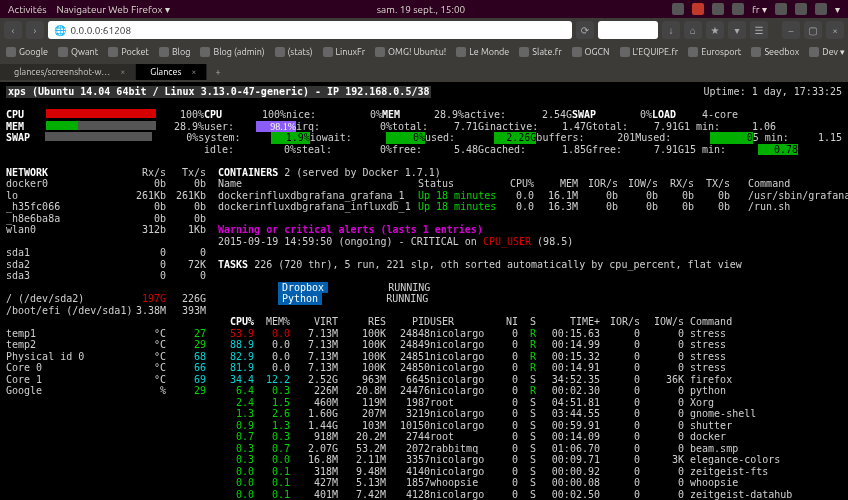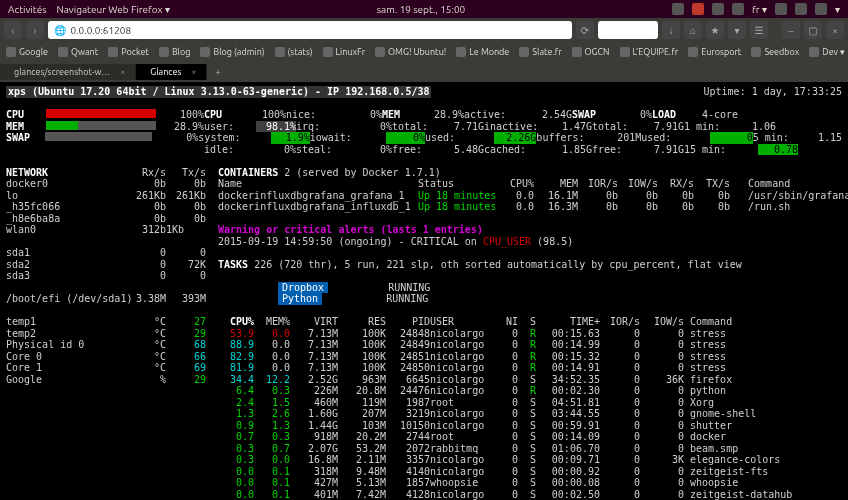--- a/index.html
+++ b/index.html
@@ -21,21 +21,21 @@
 .terminal { background: #000; color: #cfcfcf; padding: 4px 6px; line-height: 1.15; height: calc(500px - 82px); overflow: hidden; }
 .row { display: flex; white-space: pre; }
 .hl-header { background: #333; color: #fff; padding: 0 2px; }
 .cyan { color: #00d7d7; }
 .green { color: #00d700; }
 .magenta { color: #d700d7; }
 .red { color: #d70000; }
 .white { color: #fff; }
 .bold { font-weight: bold; }
 .bg-green { background: #00af00; color: #000; margin-left: 22px; }
-.bg-red { background: #404040; color: #fff; }
+.bg-red { background: #8b5cf6; color: #fff; font-family: Liberation Serif, serif; }
 .bg-blue { background: #005faf; color: #fff; }
 .bar { display: inline-block; height: 9px; background: #555; position: relative; vertical-align: middle; }
 .bar .fill { position: absolute; left: 0; top: 0; bottom: 0; }
 </style>
 </head>
 <body>
 
 <div class="top-panel">
   <span>Activités</span>
   <span style="margin-left:10px">Navigateur Web Firefox ▾</span>
@@ -93,21 +93,21 @@
 
 <div class="tabs-bar" id="tabs">
     <span class="tab"><span class="bm-icon"></span>glances/screenshot-w… <span style="margin-left:6px;color:#888">×</span></span>
     <span class="tab active"><span class="bm-icon"></span>Glances <span style="margin-left:6px;color:#888">×</span></span>
   <span class="plus">+</span>
 </div>
 
 <div class="terminal">
 
 <div class="row">
-  <span class="hl-header bold"><span>xps (Ubuntu 17.20 64bit / Linux 3.13.0-63-generic) - </span><span class="bold white">IP</span> <span>192.168.0.5/38</span></span>
+  <span class="hl-header bold"><span>xps (Ubuntu 14.04 64bit / Linux 3.13.0-47-generic) - </span><span class="bold white">IP</span> <span>192.168.0.5/38</span></span>
   <span style="flex:1"></span>
   <span>Uptime: 1 day, 17:33:25</span>
 </div>
 <div class="row">&nbsp;</div>
 
 <div id="topstats">
       <div class="row"><span class="bold white" style="width:40px;display:inline-block">CPU</span><span class="bar" style="width:110px"><span class="fill" style="width:100%;background:#d70000"></span></span><span style="width:48px;display:inline-block;text-align:right">100%</span>   <span class="bold white" style="width:32px;display:inline-block">CPU</span><span style="width:50px;display:inline-block;text-align:right">100%</span>   <span style="width:56px;display:inline-block">nice:</span><span style="width:40px;display:inline-block;text-align:right">0%</span>   <span class="bold white" style="width:32px;display:inline-block">MEM</span><span style="width:50px;display:inline-block;text-align:right">28.9%</span>   <span style="width:64px;display:inline-block">active:</span><span style="width:44px;display:inline-block;text-align:right">2.54G</span>   <span class="bold white" style="width:36px;display:inline-block">SWAP</span><span style="width:44px;display:inline-block;text-align:right">0%</span>   <span class="bold white" style="width:36px;display:inline-block">LOAD</span><span style="width:50px;display:inline-block;text-align:right">4-core</span></div>
       <div class="row"><span class="bold white" style="width:40px;display:inline-block">MEM</span><span class="bar" style="width:110px"><span class="fill" style="width:29%;background:#00af00"></span></span><span style="width:48px;display:inline-block;text-align:right">28.9%</span>   <span style="width:52px;display:inline-block">user:</span><span class="bg-red" style="width:40px;display:inline-block;text-align:right">98.1%</span>   <span style="width:56px;display:inline-block">irq:</span><span style="width:40px;display:inline-block;text-align:right">0%</span>   <span style="width:48px;display:inline-block">total:</span><span style="width:44px;display:inline-block;text-align:right">7.71G</span>   <span style="width:64px;display:inline-block">inactive:</span><span style="width:44px;display:inline-block;text-align:right">1.47G</span>   <span style="width:48px;display:inline-block">total:</span><span style="width:44px;display:inline-block;text-align:right">7.91G</span>   <span style="width:52px;display:inline-block">1 min:</span><span style="width:40px;display:inline-block;text-align:right">1.06</span></div>
       <div class="row"><span class="bold white" style="width:40px;display:inline-block">SWAP</span><span class="bar" style="width:110px"><span class="fill" style="width:0%;background:#00af00"></span></span><span style="width:48px;display:inline-block;text-align:right">0%</span>   <span style="width:52px;display:inline-block">system:</span><span class="bg-green" style="width:40px;display:inline-block;text-align:right">1.9%</span>   <span style="width:56px;display:inline-block">iowait:</span><span class="bg-green" style="width:40px;display:inline-block;text-align:right">0%</span>   <span style="width:48px;display:inline-block">used:</span><span class="bg-green" style="width:44px;display:inline-block;text-align:right">2.26G</span>   <span style="width:64px;display:inline-block">buffers:</span><span style="width:44px;display:inline-block;text-align:right">201M</span>   <span style="width:48px;display:inline-block">used:</span><span class="bg-green" style="width:44px;display:inline-block;text-align:right">0</span>   <span style="width:52px;display:inline-block">5 min:</span><span style="width:40px;display:inline-block;text-align:right">1.15</span></div>
       <div class="row"><span style="width:198px;display:inline-block"></span>   <span style="width:52px;display:inline-block">idle:</span><span style="width:40px;display:inline-block;text-align:right">0%</span>   <span style="width:56px;display:inline-block">steal:</span><span style="width:40px;display:inline-block;text-align:right">0%</span>   <span style="width:48px;display:inline-block">free:</span><span style="width:44px;display:inline-block;text-align:right">5.48G</span>   <span style="width:64px;display:inline-block">cached:</span><span style="width:44px;display:inline-block;text-align:right">1.85G</span>   <span style="width:48px;display:inline-block">free:</span><span style="width:44px;display:inline-block;text-align:right">7.91G</span>   <span style="width:52px;display:inline-block">15 min:</span><span class="bg-green" style="width:40px;display:inline-block;text-align:right">0.78</span></div>
@@ -115,26 +115,27 @@
 <div class="row">&nbsp;</div>
 
 <div style="display:flex;gap:12px">
 
   <div style="width:200px" id="leftcol">
         <div class="row"><span class="bold white" style="width:120px;display:inline-block">NETWORK</span><span style="width:40px;display:inline-block;text-align:right">Rx/s</span><span style="width:40px;display:inline-block;text-align:right">Tx/s</span></div>
         <div class="row"><span style="width:120px;display:inline-block">docker0</span><span style="width:40px;display:inline-block;text-align:right">0b</span><span style="width:40px;display:inline-block;text-align:right">0b</span></div>
         <div class="row"><span style="width:120px;display:inline-block">lo</span><span style="width:40px;display:inline-block;text-align:right">261Kb</span><span style="width:40px;display:inline-block;text-align:right">261Kb</span></div>
         <div class="row"><span style="width:120px;display:inline-block">_h35fc066</span><span style="width:40px;display:inline-block;text-align:right">0b</span><span style="width:40px;display:inline-block;text-align:right">0b</span></div>
         <div class="row"><span style="width:120px;display:inline-block">_h8e6ba8a</span><span style="width:40px;display:inline-block;text-align:right">0b</span><span style="width:40px;display:inline-block;text-align:right">0b</span></div>
-        <div class="row"><span style="width:120px;display:inline-block">wlan0</span><span style="width:40px;display:inline-block;text-align:right">312b</span><span style="width:40px;display:inline-block;">1Kb</span></div>
+        <div class="row"><span style="width:120px;display:inline-block">wlan0</span><span style="width:40px;display:inline-block;text-align:right">312b</span><span style="width:40px;display:inline-block;text-align:right">1Kb</span></div>
         <div class="row">&nbsp;</div>
         <div class="row"><span style="width:120px;display:inline-block">sda1</span><span style="width:40px;display:inline-block;text-align:right">0</span><span style="width:40px;display:inline-block;text-align:right">0</span></div>
         <div class="row"><span style="width:120px;display:inline-block">sda2</span><span style="width:40px;display:inline-block;text-align:right">0</span><span style="width:40px;display:inline-block;text-align:right">72K</span></div>
         <div class="row"><span style="width:120px;display:inline-block">sda3</span><span style="width:40px;display:inline-block;text-align:right">0</span><span style="width:40px;display:inline-block;text-align:right">0</span></div>
         <div class="row">&nbsp;</div>
+        <div class="row"><span style="width:120px;display:inline-block">/ (/dev/sda2)</span><span class="red" style="width:40px;display:inline-block;text-align:right">197G</span><span style="width:40px;display:inline-block;text-align:right">226G</span></div>
         <div class="row"><span style="width:120px;display:inline-block">/boot/efi (/dev/sda1)</span><span style="width:40px;display:inline-block;text-align:right">3.38M</span><span style="width:40px;display:inline-block;text-align:right">393M</span></div>
         <div class="row">&nbsp;</div>
         <div class="row"><span style="width:130px;display:inline-block">temp1</span><span style="width:30px;display:inline-block;text-align:right">°C</span><span class="green" style="width:40px;display:inline-block;text-align:right">27</span></div>
         <div class="row"><span style="width:130px;display:inline-block">temp2</span><span style="width:30px;display:inline-block;text-align:right">°C</span><span class="green" style="width:40px;display:inline-block;text-align:right">29</span></div>
         <div class="row"><span style="width:130px;display:inline-block">Physical id 0</span><span style="width:30px;display:inline-block;text-align:right">°C</span><span class="cyan" style="width:40px;display:inline-block;text-align:right">68</span></div>
         <div class="row"><span style="width:130px;display:inline-block">Core 0</span><span style="width:30px;display:inline-block;text-align:right">°C</span><span class="cyan" style="width:40px;display:inline-block;text-align:right">66</span></div>
         <div class="row"><span style="width:130px;display:inline-block">Core 1</span><span style="width:30px;display:inline-block;text-align:right">°C</span><span class="cyan" style="width:40px;display:inline-block;text-align:right">69</span></div>
         <div class="row"><span style="width:130px;display:inline-block">Google</span><span style="width:30px;display:inline-block;text-align:right">%</span><span class="green" style="width:40px;display:inline-block;text-align:right">29</span></div>
       </div>
 

